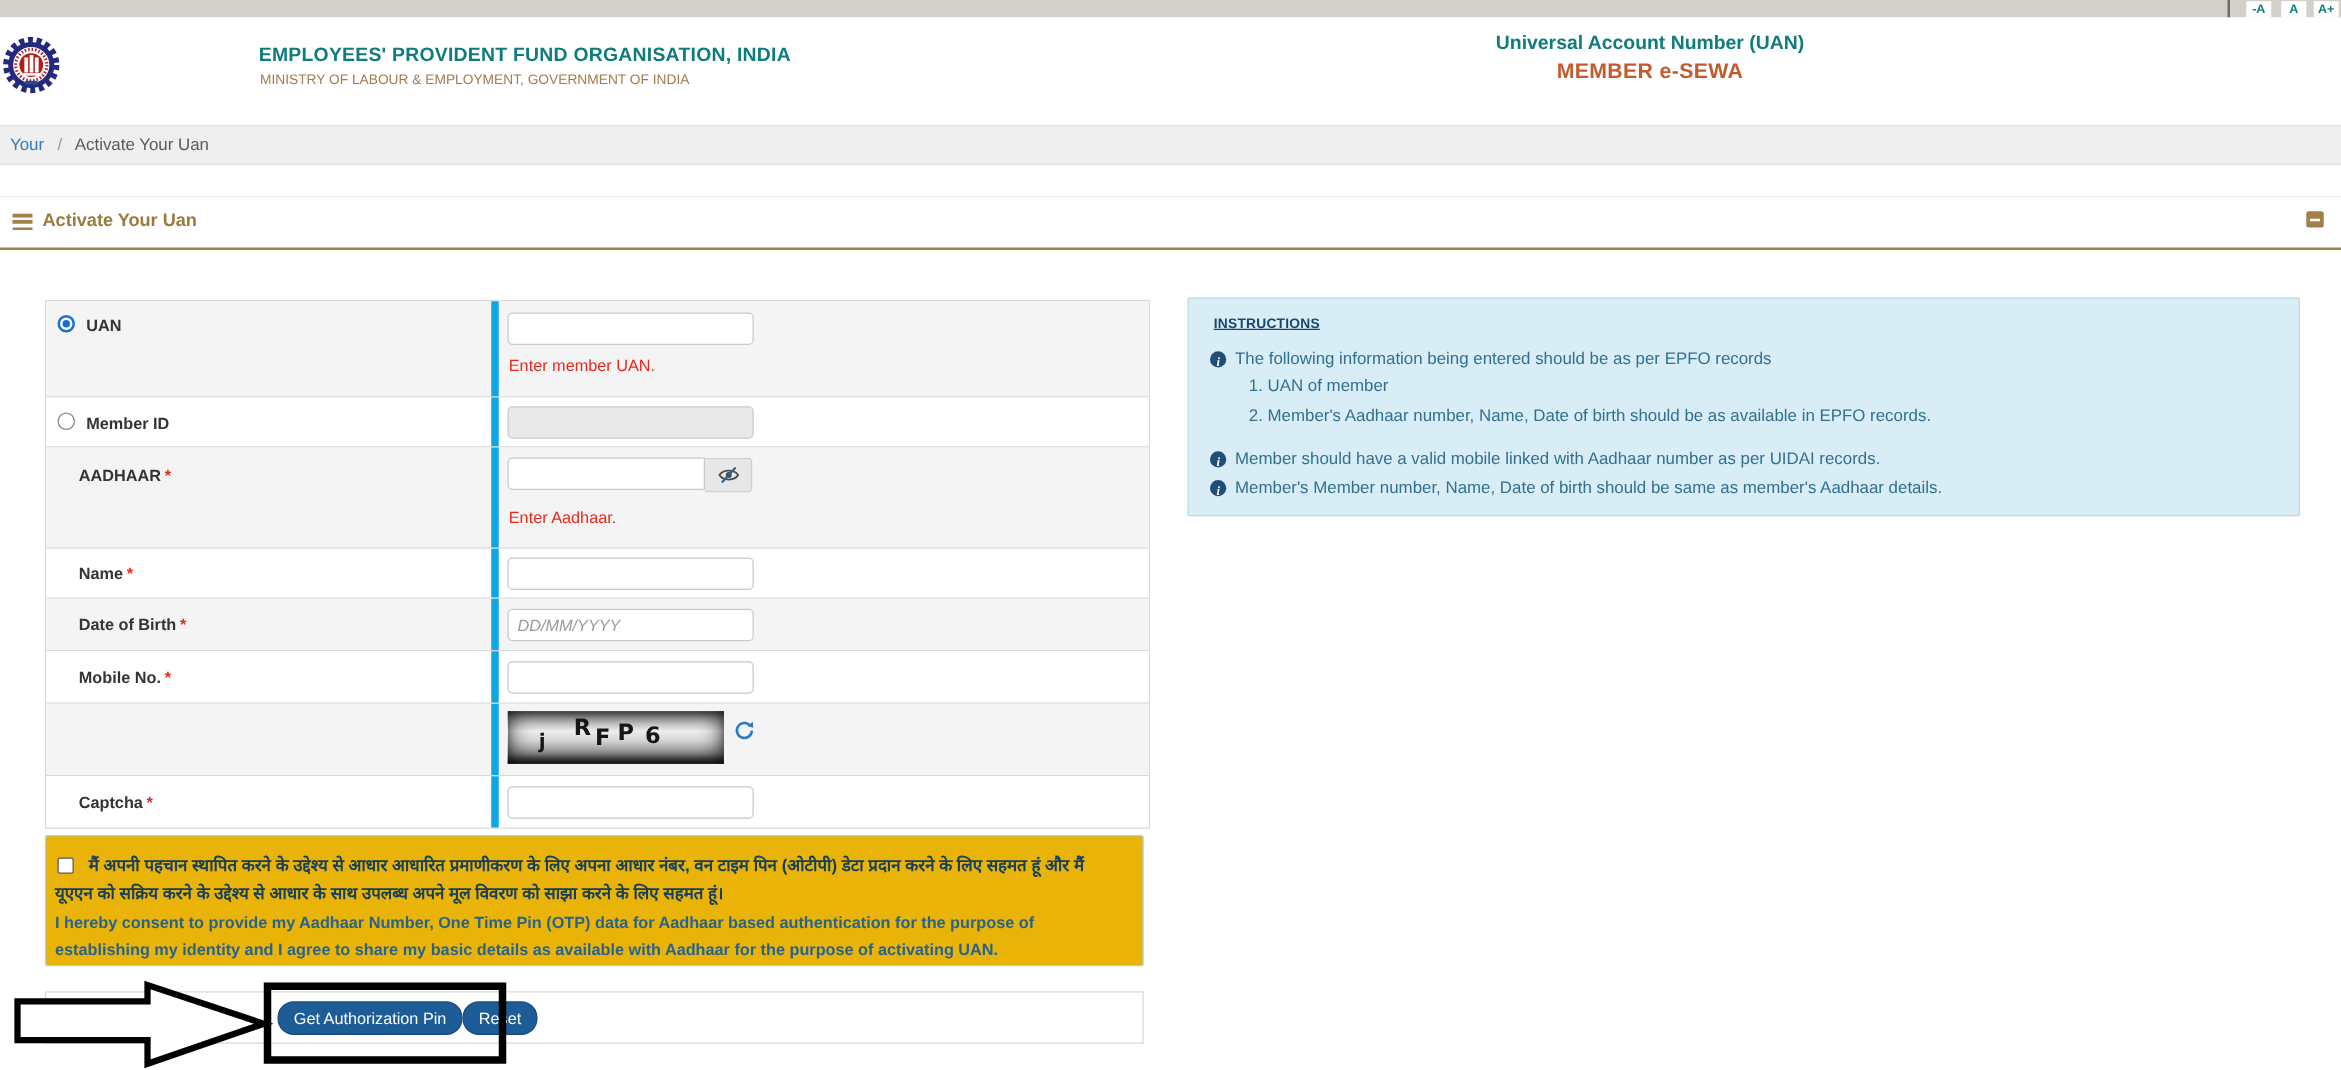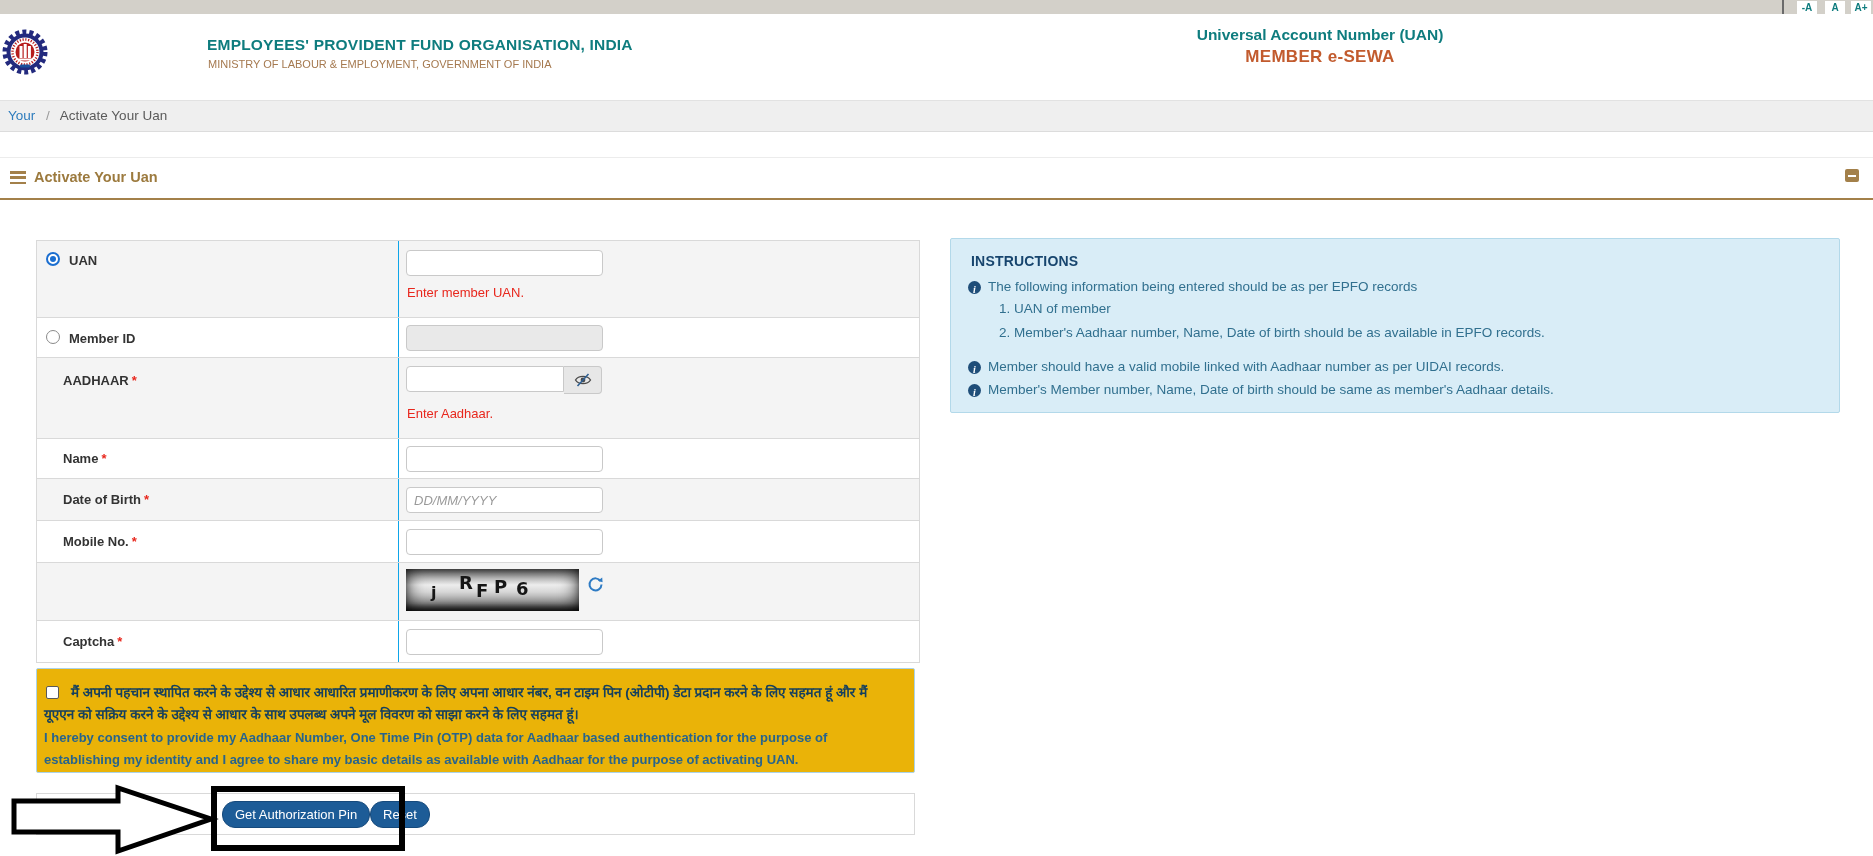--- a/index.html
+++ b/index.html
@@ -42,21 +42,21 @@
   .panel-title { position:absolute; left:34px; top:11px; font-size:14.5px; font-weight:bold; color:#9c7a3e; }
   .collapse-btn { position:absolute; left:1845px; top:11px; width:14px; height:13px; background:#a3804a;
                   border:none; border-radius:2px; cursor:pointer; }
   .collapse-btn i { display:block; width:8px; height:2px; background:#fff; margin:0 auto; }
 
   
   .form-table { position:absolute; left:36px; top:240px; width:884px; border:1px solid #d9d9d9; border-bottom:none; background:#fff; }
   .frow { position:relative; width:100%; border-bottom:1px solid #d9d9d9; }
   .frow.gray { background:#f4f4f4; }
   .frow.white { background:#ffffff; }
-  .lcell { position:absolute; left:0; top:0; bottom:0; width:362px; border-right:1px solid #0ea5e9; }
+  .lcell { position:absolute; left:0; top:0; bottom:0; width:362px; border-right:6px solid #0ea5e9; }
   .rcell { position:absolute; left:362px; top:0; bottom:0; right:0; }
   .r-uan { height:77px; } .r-mid { height:40px; } .r-aad { height:81px; } .r-name { height:40px; }
   .r-dob { height:42px; } .r-mob { height:42px; } .r-cimg { height:58px; } .r-cap { height:42px; }
 
   .flabel { position:absolute; font-size:13px; font-weight:bold; color:#333; white-space:nowrap; }
   .req { color:#e8271d; font-weight:bold; margin-left:3px; }
   .radio { position:absolute; width:14px; height:14px; border-radius:50%; background:#fff; cursor:pointer; }
   .radio.sel { border:2px solid #1b6ed0; }
   .radio.sel::after { content:""; position:absolute; left:2px; top:2px; width:6px; height:6px; border-radius:50%; background:#1b6ed0; }
   .radio.unsel { border:1.6px solid #8a8a8a; }
@@ -98,22 +98,22 @@
   
   .footer-row { position:absolute; left:36px; top:793px; width:879px; height:42px; background:#fff; border:1px solid #d9d9d9; }
   .btn { position:absolute; top:7px; height:27px; background:#1d5c97; color:#fff; border:1px solid #164a7c;
          border-radius:13px; font-size:13px; padding:0 12px; cursor:pointer; font-family:inherit; }
   .btn-getpin { left:185px; }
   .btn-reset { left:333px; }
 
   
   .instructions { position:absolute; left:950px; top:238px; width:890px; height:175px; background:#d9edf7;
                   border:1px solid #b3d9ea; border-radius:2px; }
-  .ins-title { position:absolute; left:20px; top:14px; font-size:14px; font-weight:bold; color:#17456e;
-               letter-spacing:.2px; }
+  .ins-title { position:absolute; left:20px; top:14px; font-size:11px; font-weight:bold; color:#17456e;
+               text-decoration:underline; letter-spacing:.2px; }
   .ins-line { position:absolute; font-size:13.5px; color:#31708f; white-space:nowrap; }
   .ins-i1 { left:17px; top:40px; } .ins-s1 { left:48px; top:62px; } .ins-s2 { left:48px; top:86px; }
   .ins-i2 { left:17px; top:120px; } .ins-i3 { left:17px; top:143px; }
   .info-icon { display:inline-block; width:13px; height:13px; border-radius:50%; background:#1f4e79;
                color:#fff; text-align:center; vertical-align:-2px; margin-right:7px; position:relative; }
   .info-icon::before { content:"i"; font:italic bold 10px/13px "Liberation Serif",serif; color:#fff; }
 
   
   .overlay { position:absolute; left:0; top:0; width:1873px; height:856px; pointer-events:none; z-index:60; }
 </style>

